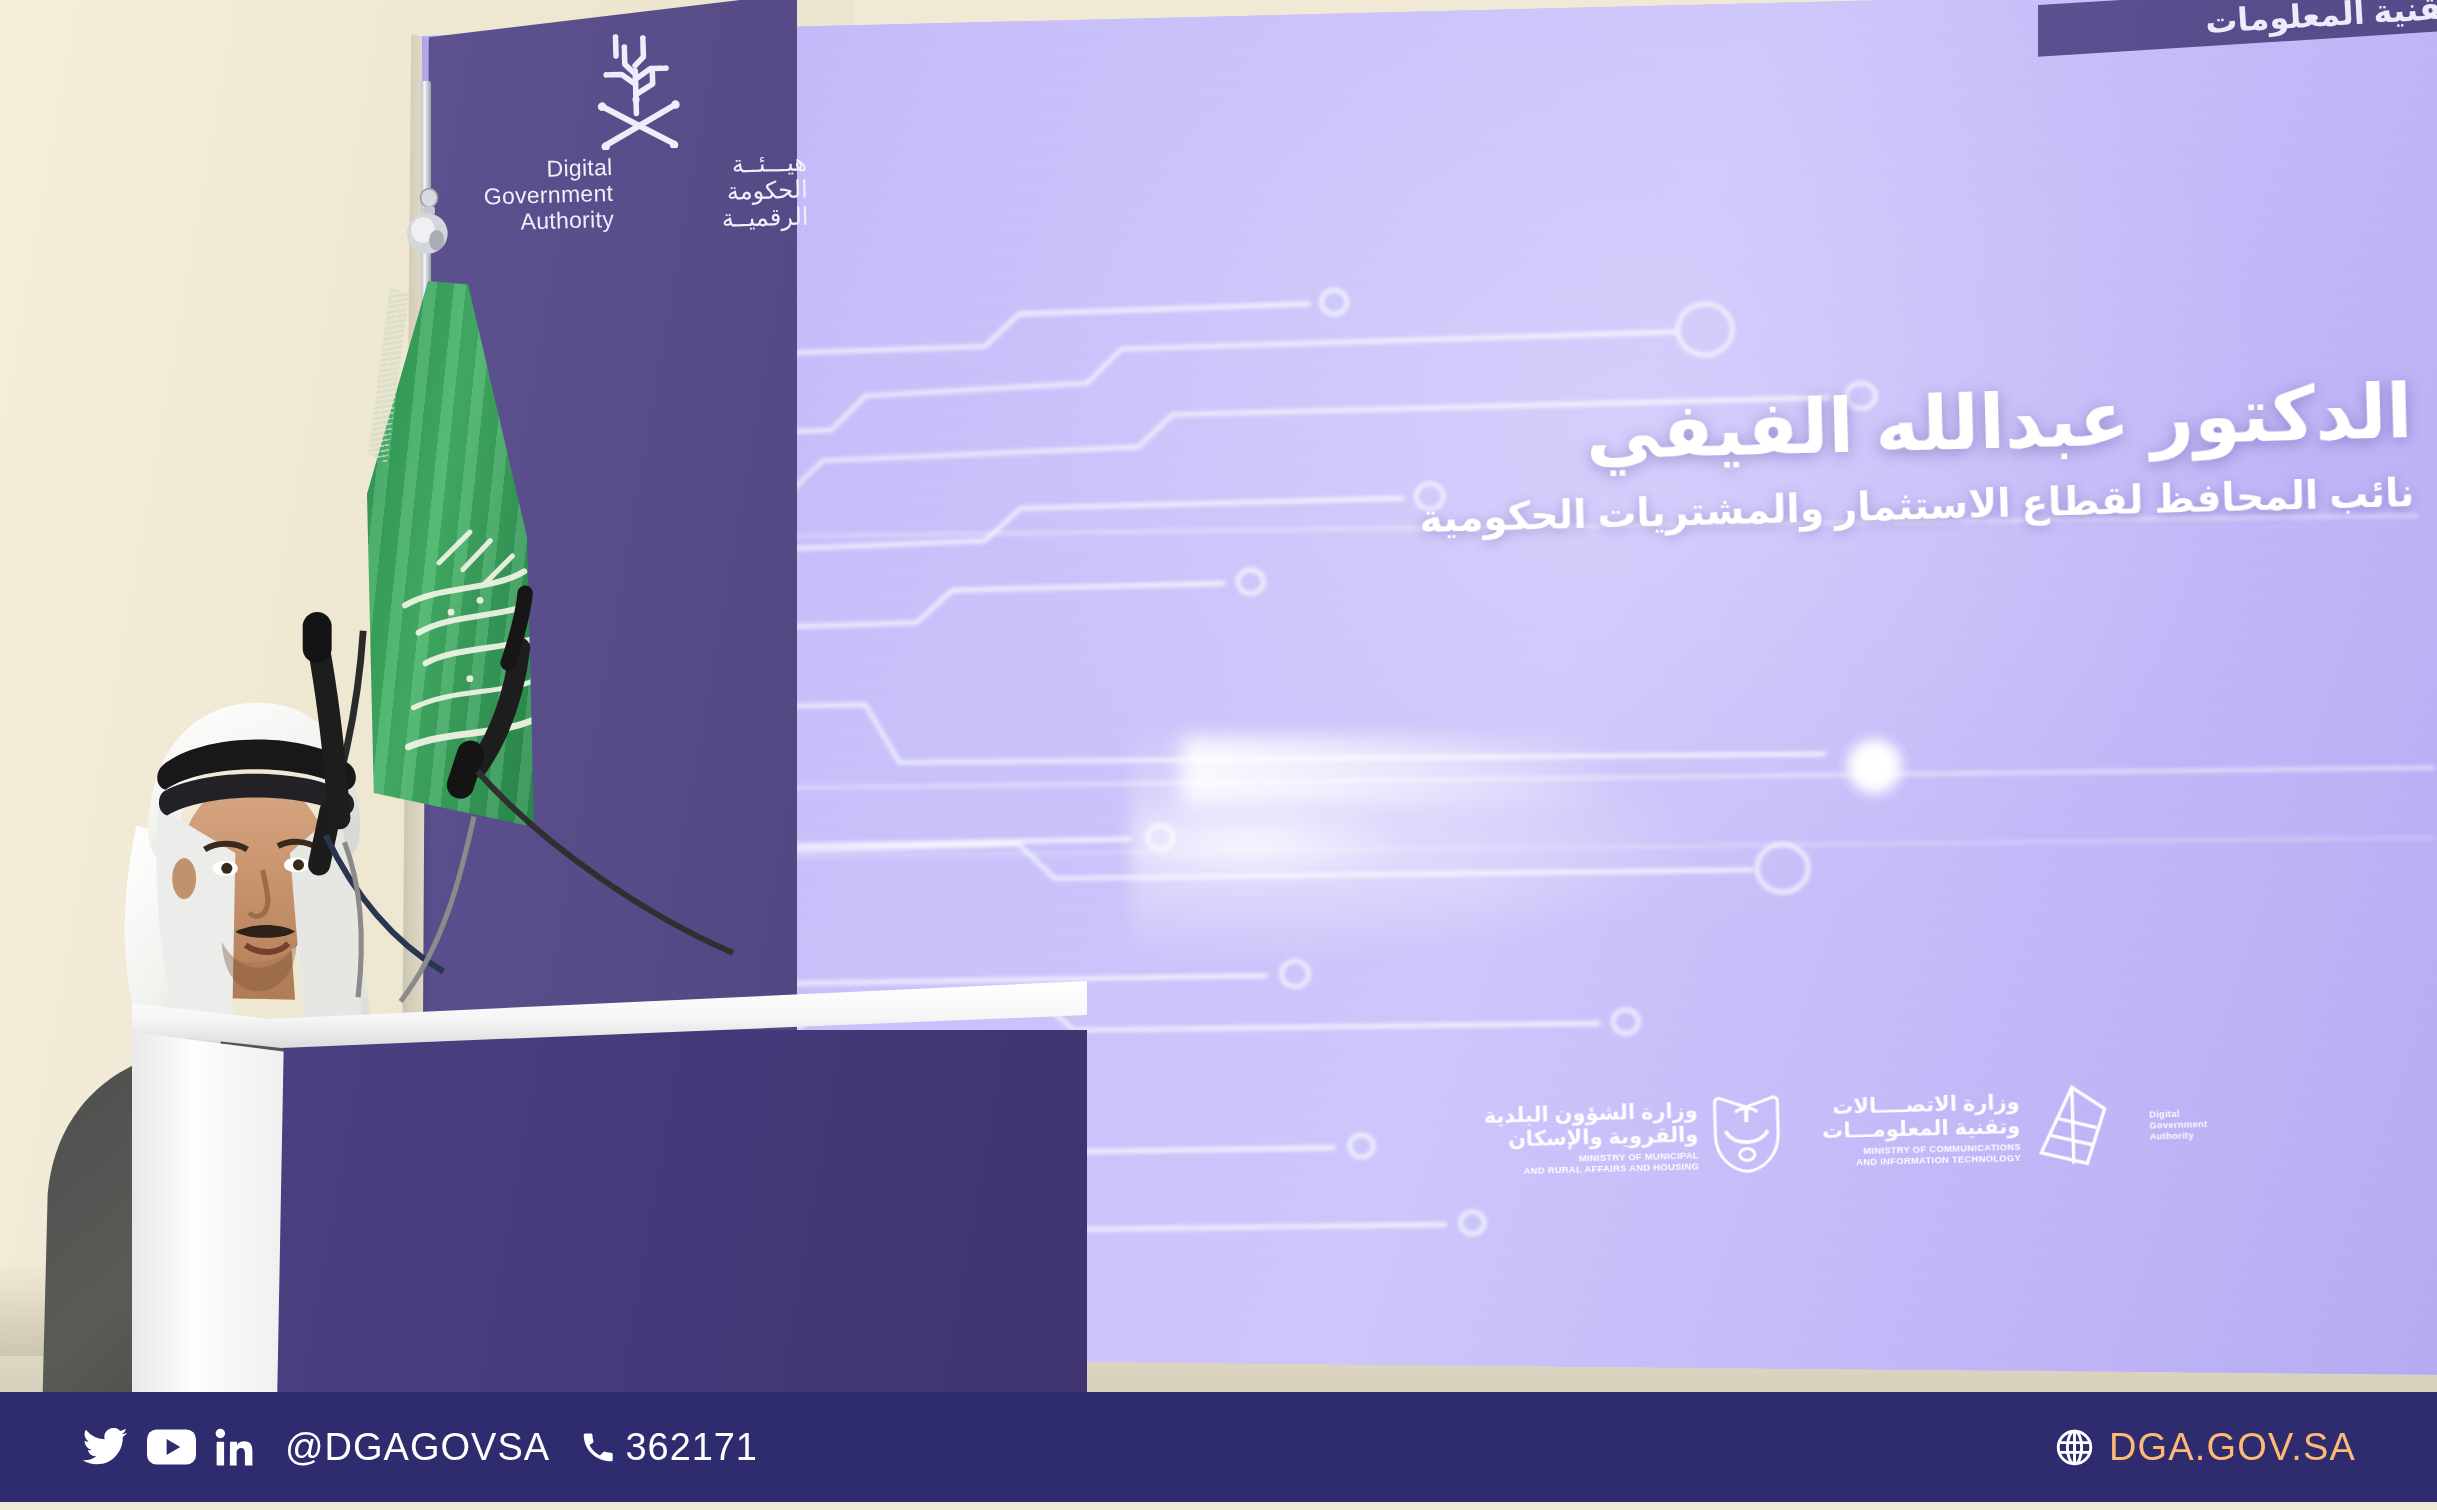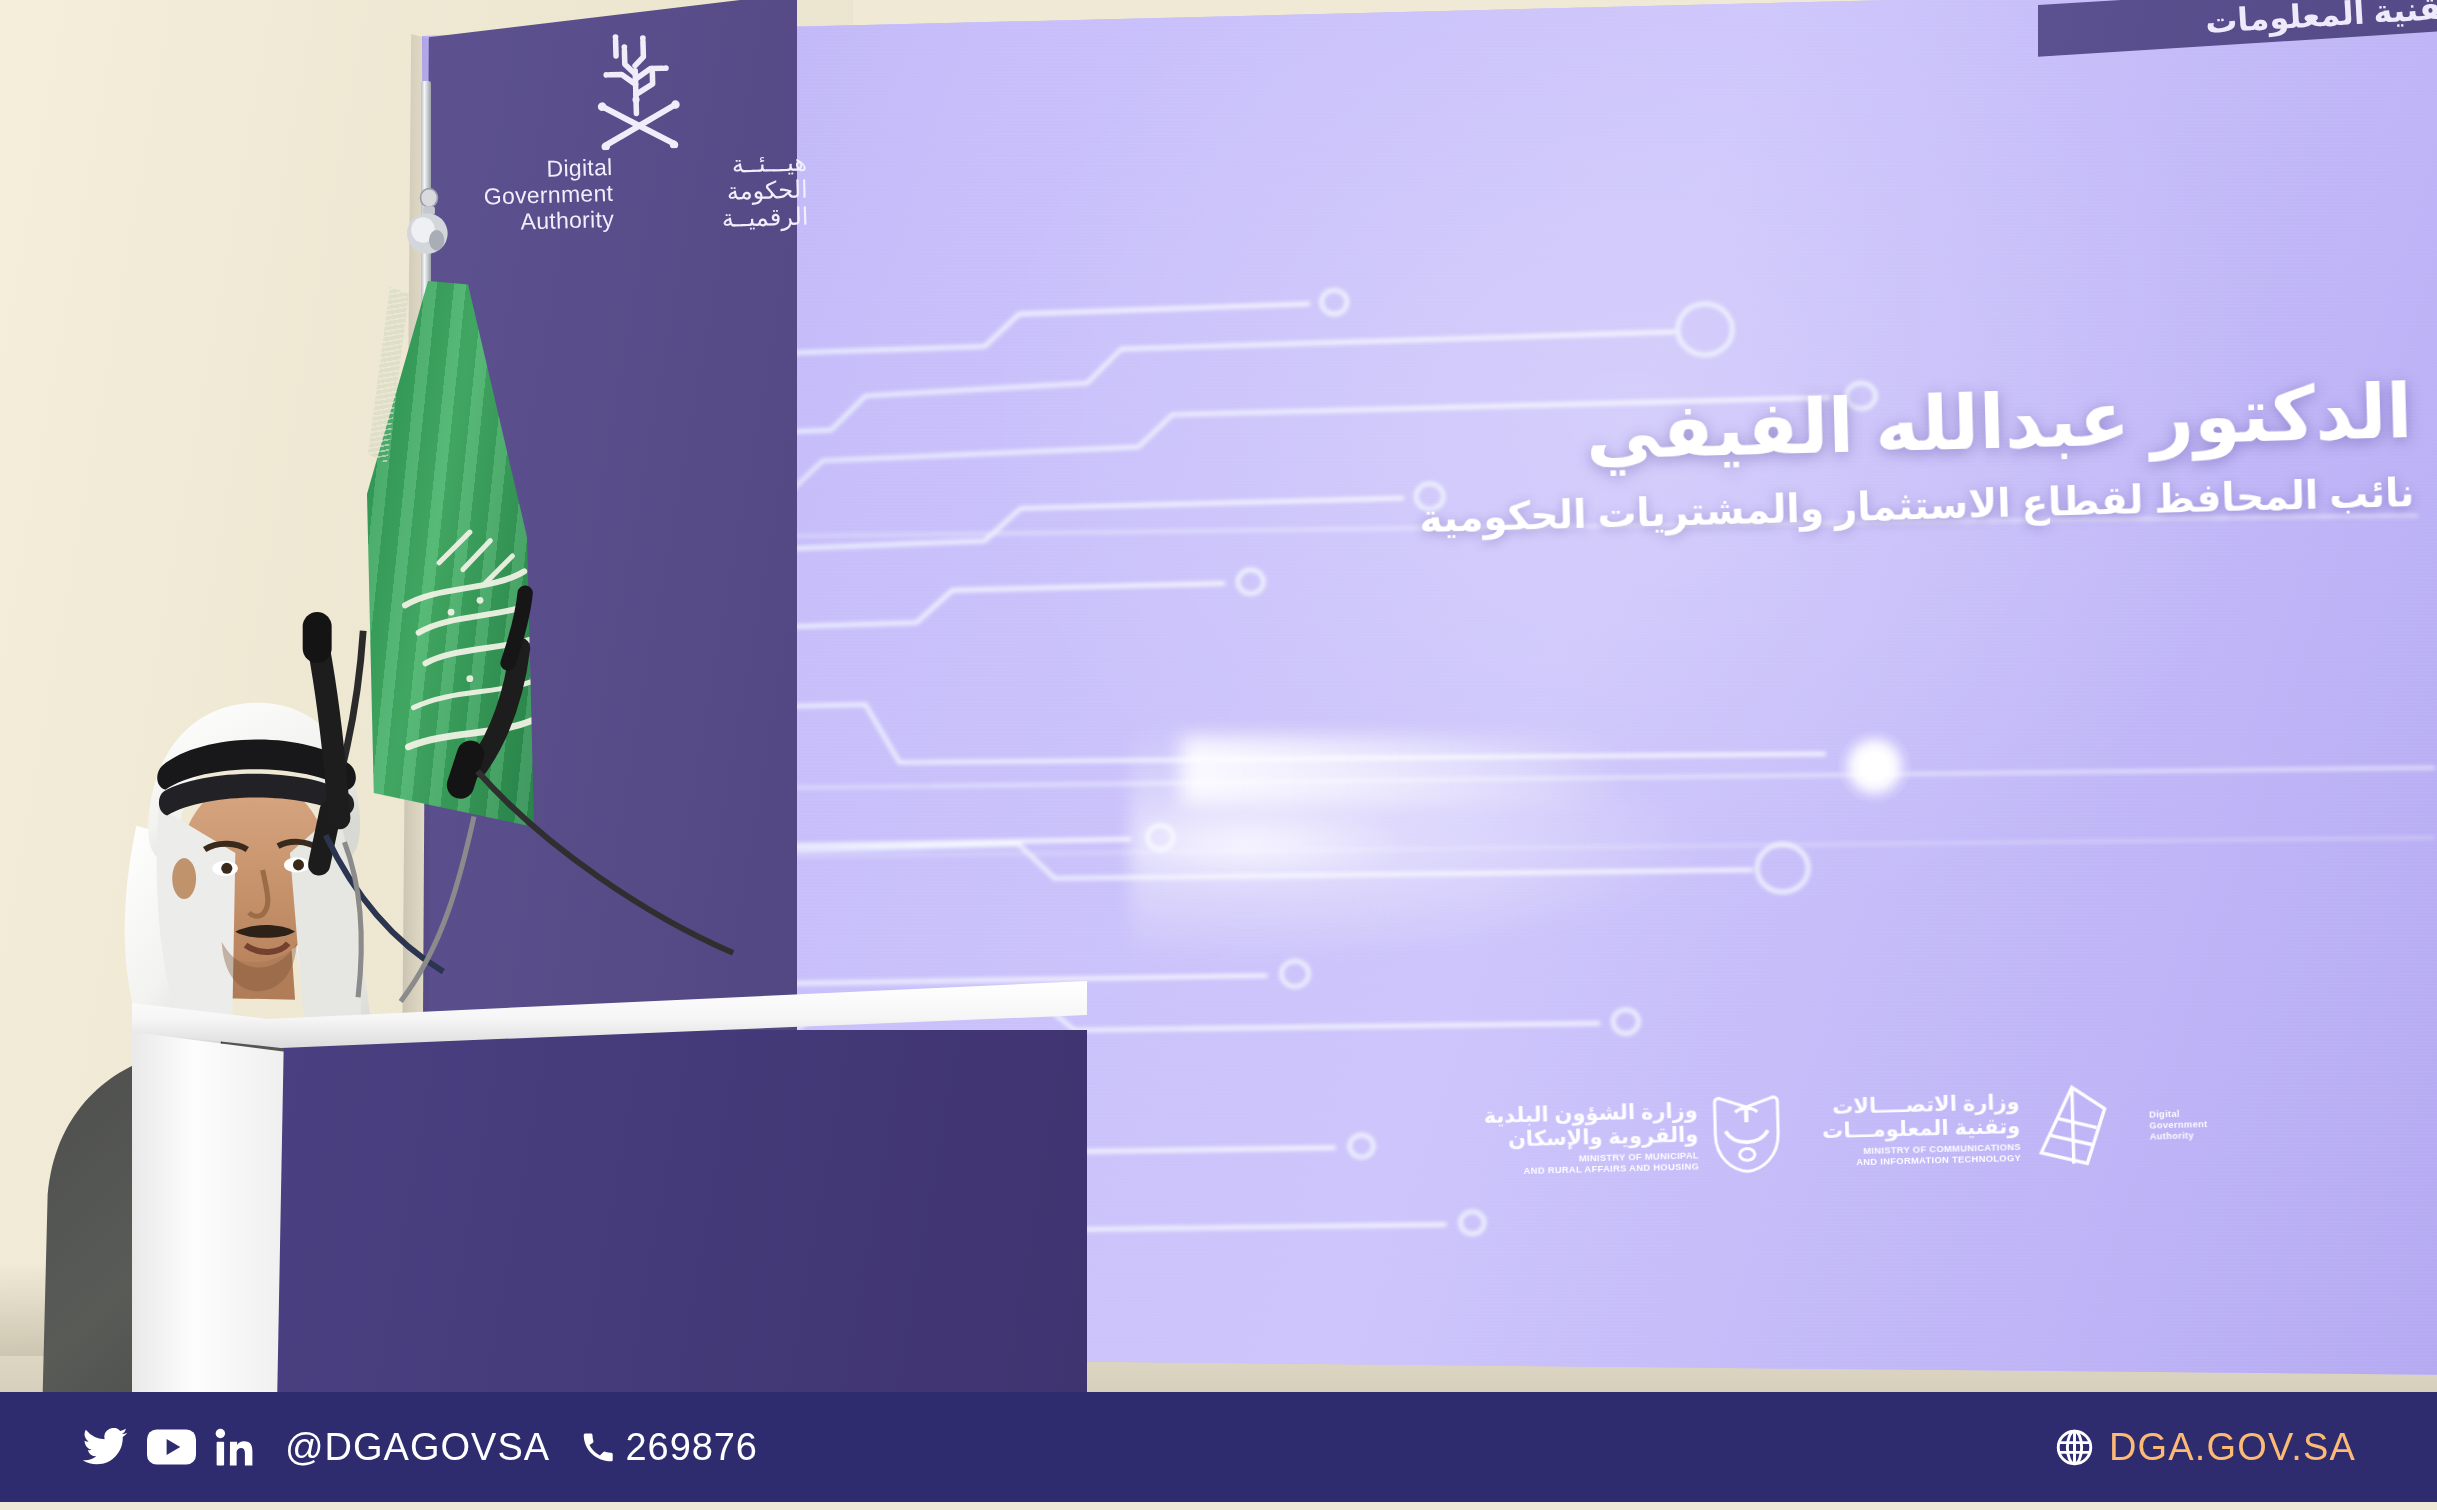--- a/index.html
+++ b/index.html
@@ -500,21 +500,21 @@
       </div>
 
       <span class="bb-handle">@DGAGOVSA</span>
 
       <span class="bb-phone">
         <span>
           <svg width="38" height="38" viewBox="0 0 24 24" fill="#ffffff">
             <path d="M6.6 10.8a15.1 15.1 0 0 0 6.6 6.6l2.2-2.2c.3-.3.7-.4 1.1-.2 1.2.4 2.5.6 3.8.6.6 0 1 .5 1 1V20c0 .6-.4 1-1 1C10.4 21 3 13.6 3 4.4c0-.6.5-1 1-1h3.5c.6 0 1 .4 1 1 0 1.3.2 2.6.6 3.8.1.4 0 .8-.3 1.1l-2.2 1.5z"></path>
           </svg>
         </span>
-        <span class="bb-phone-num">269876</span>
+        <span class="bb-phone-num">362171</span>
       </span>
     </div>
 
     <div class="bb-right">
       <span>
         <svg width="39" height="39" viewBox="0 0 24 24" fill="none" stroke="#ffffff" stroke-width="1.8">
           <circle cx="12" cy="12" r="10"></circle>
           <ellipse cx="12" cy="12" rx="4.4" ry="10"></ellipse>
           <path d="M2.4 9h19.2M2.4 15h19.2M12 2v20"></path>
         </svg>

